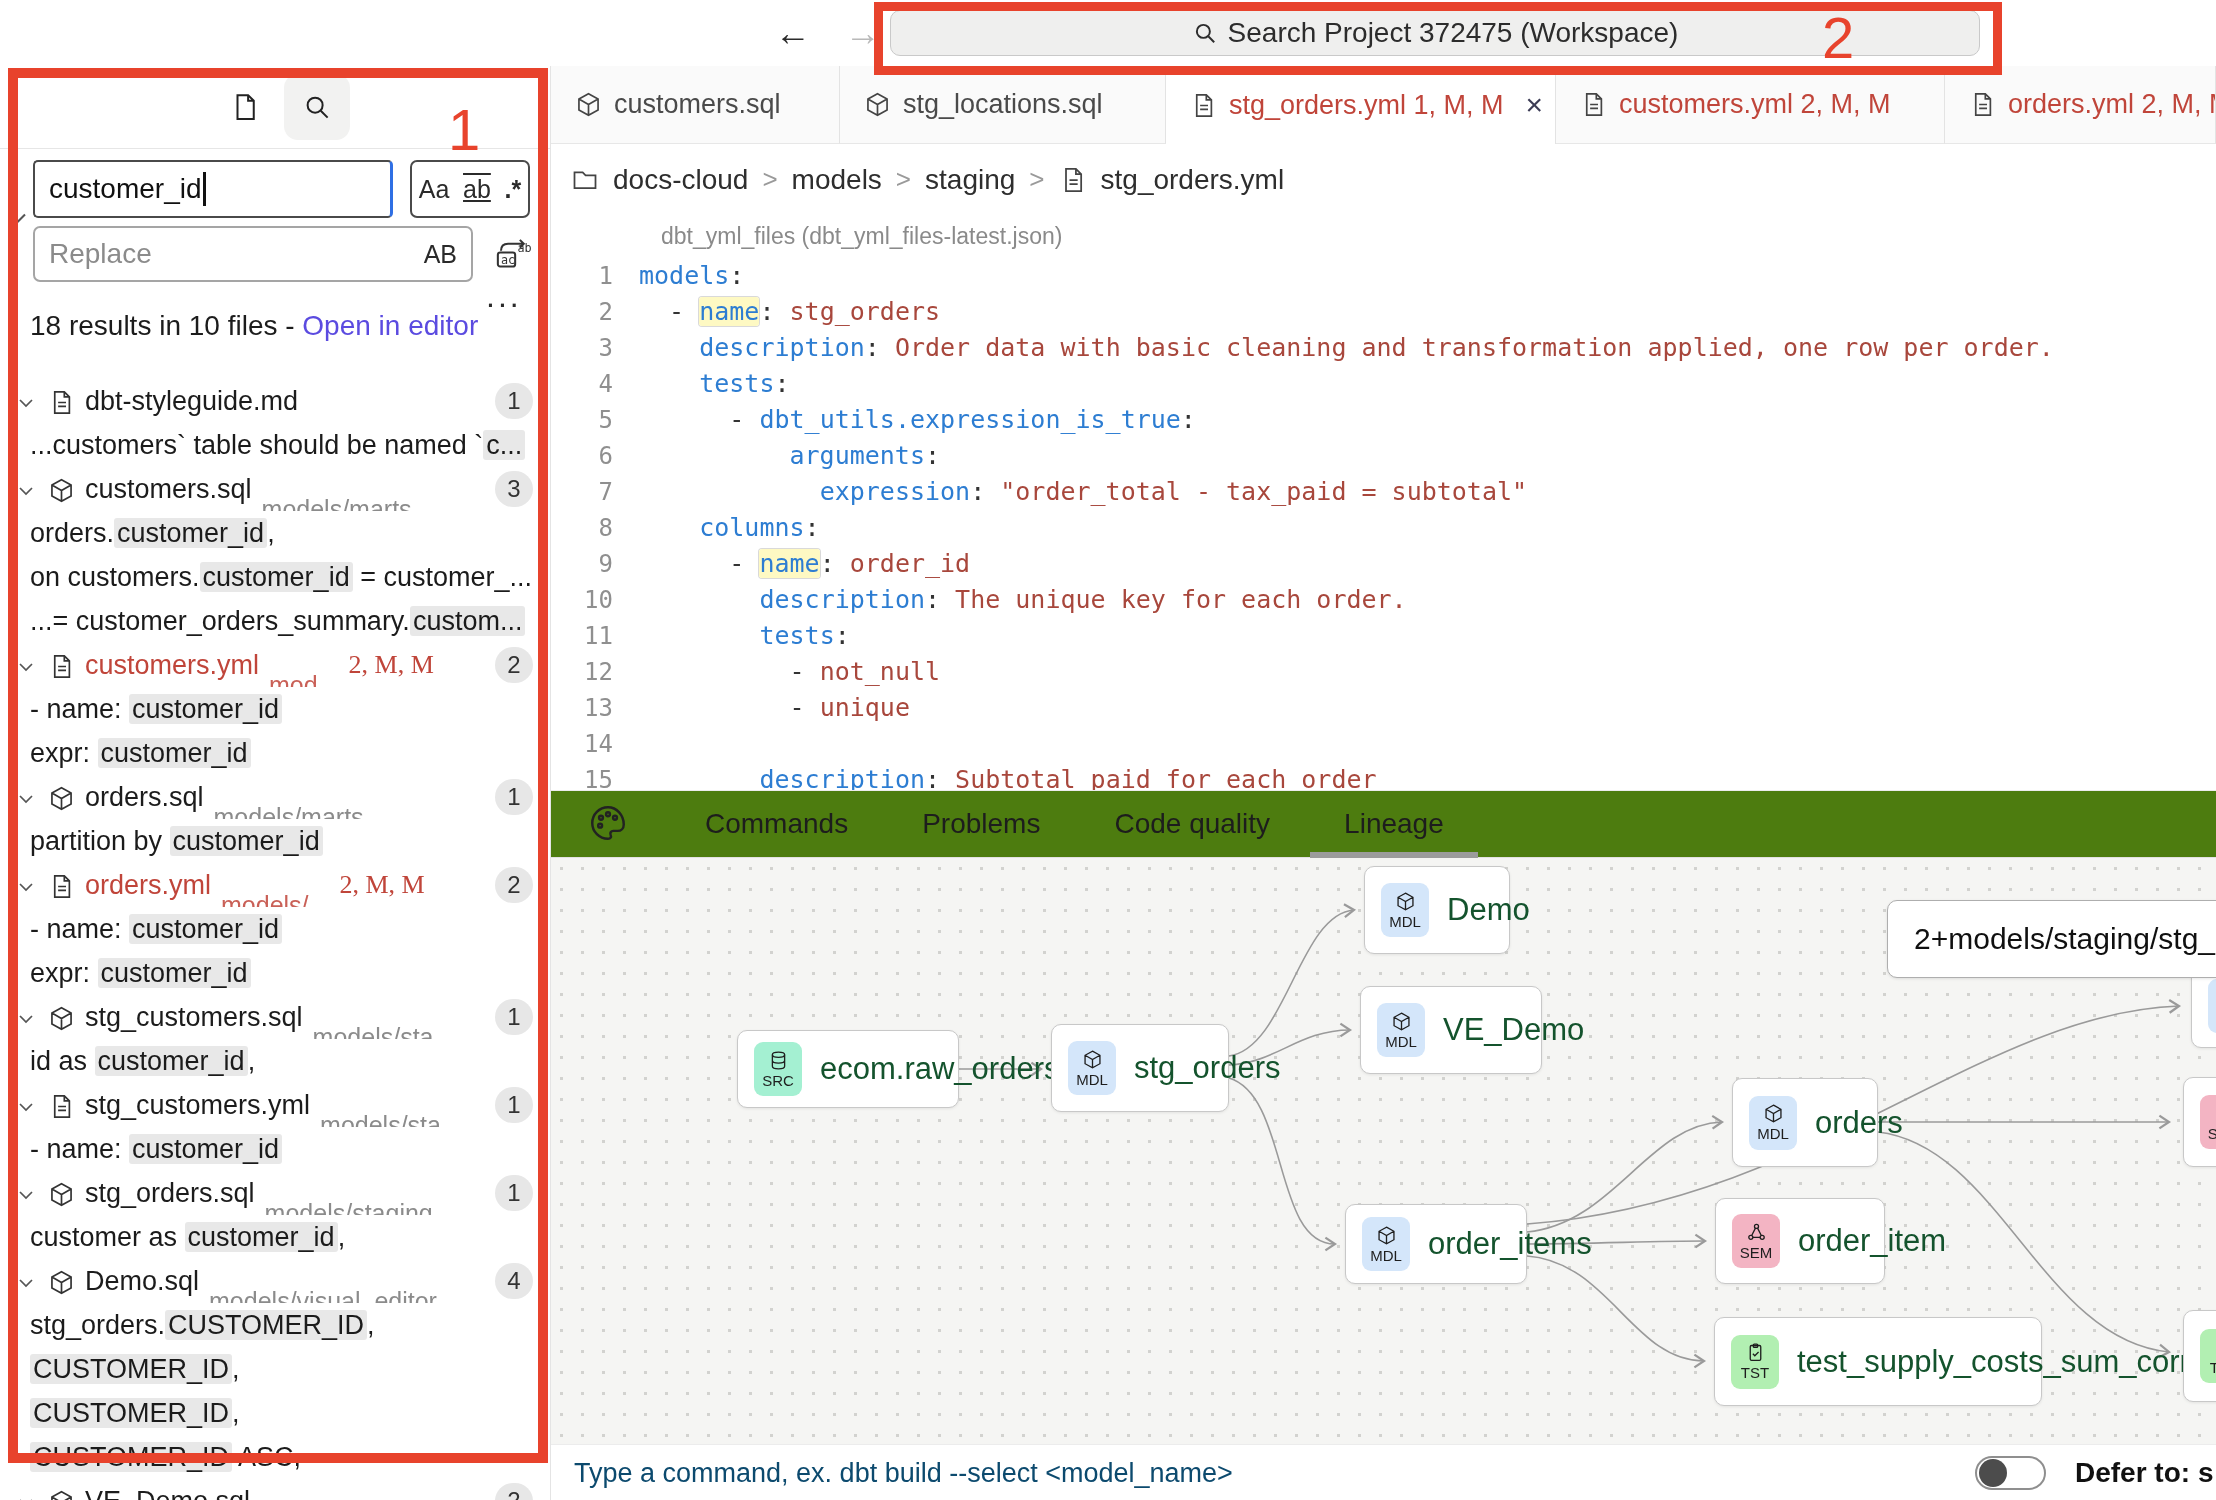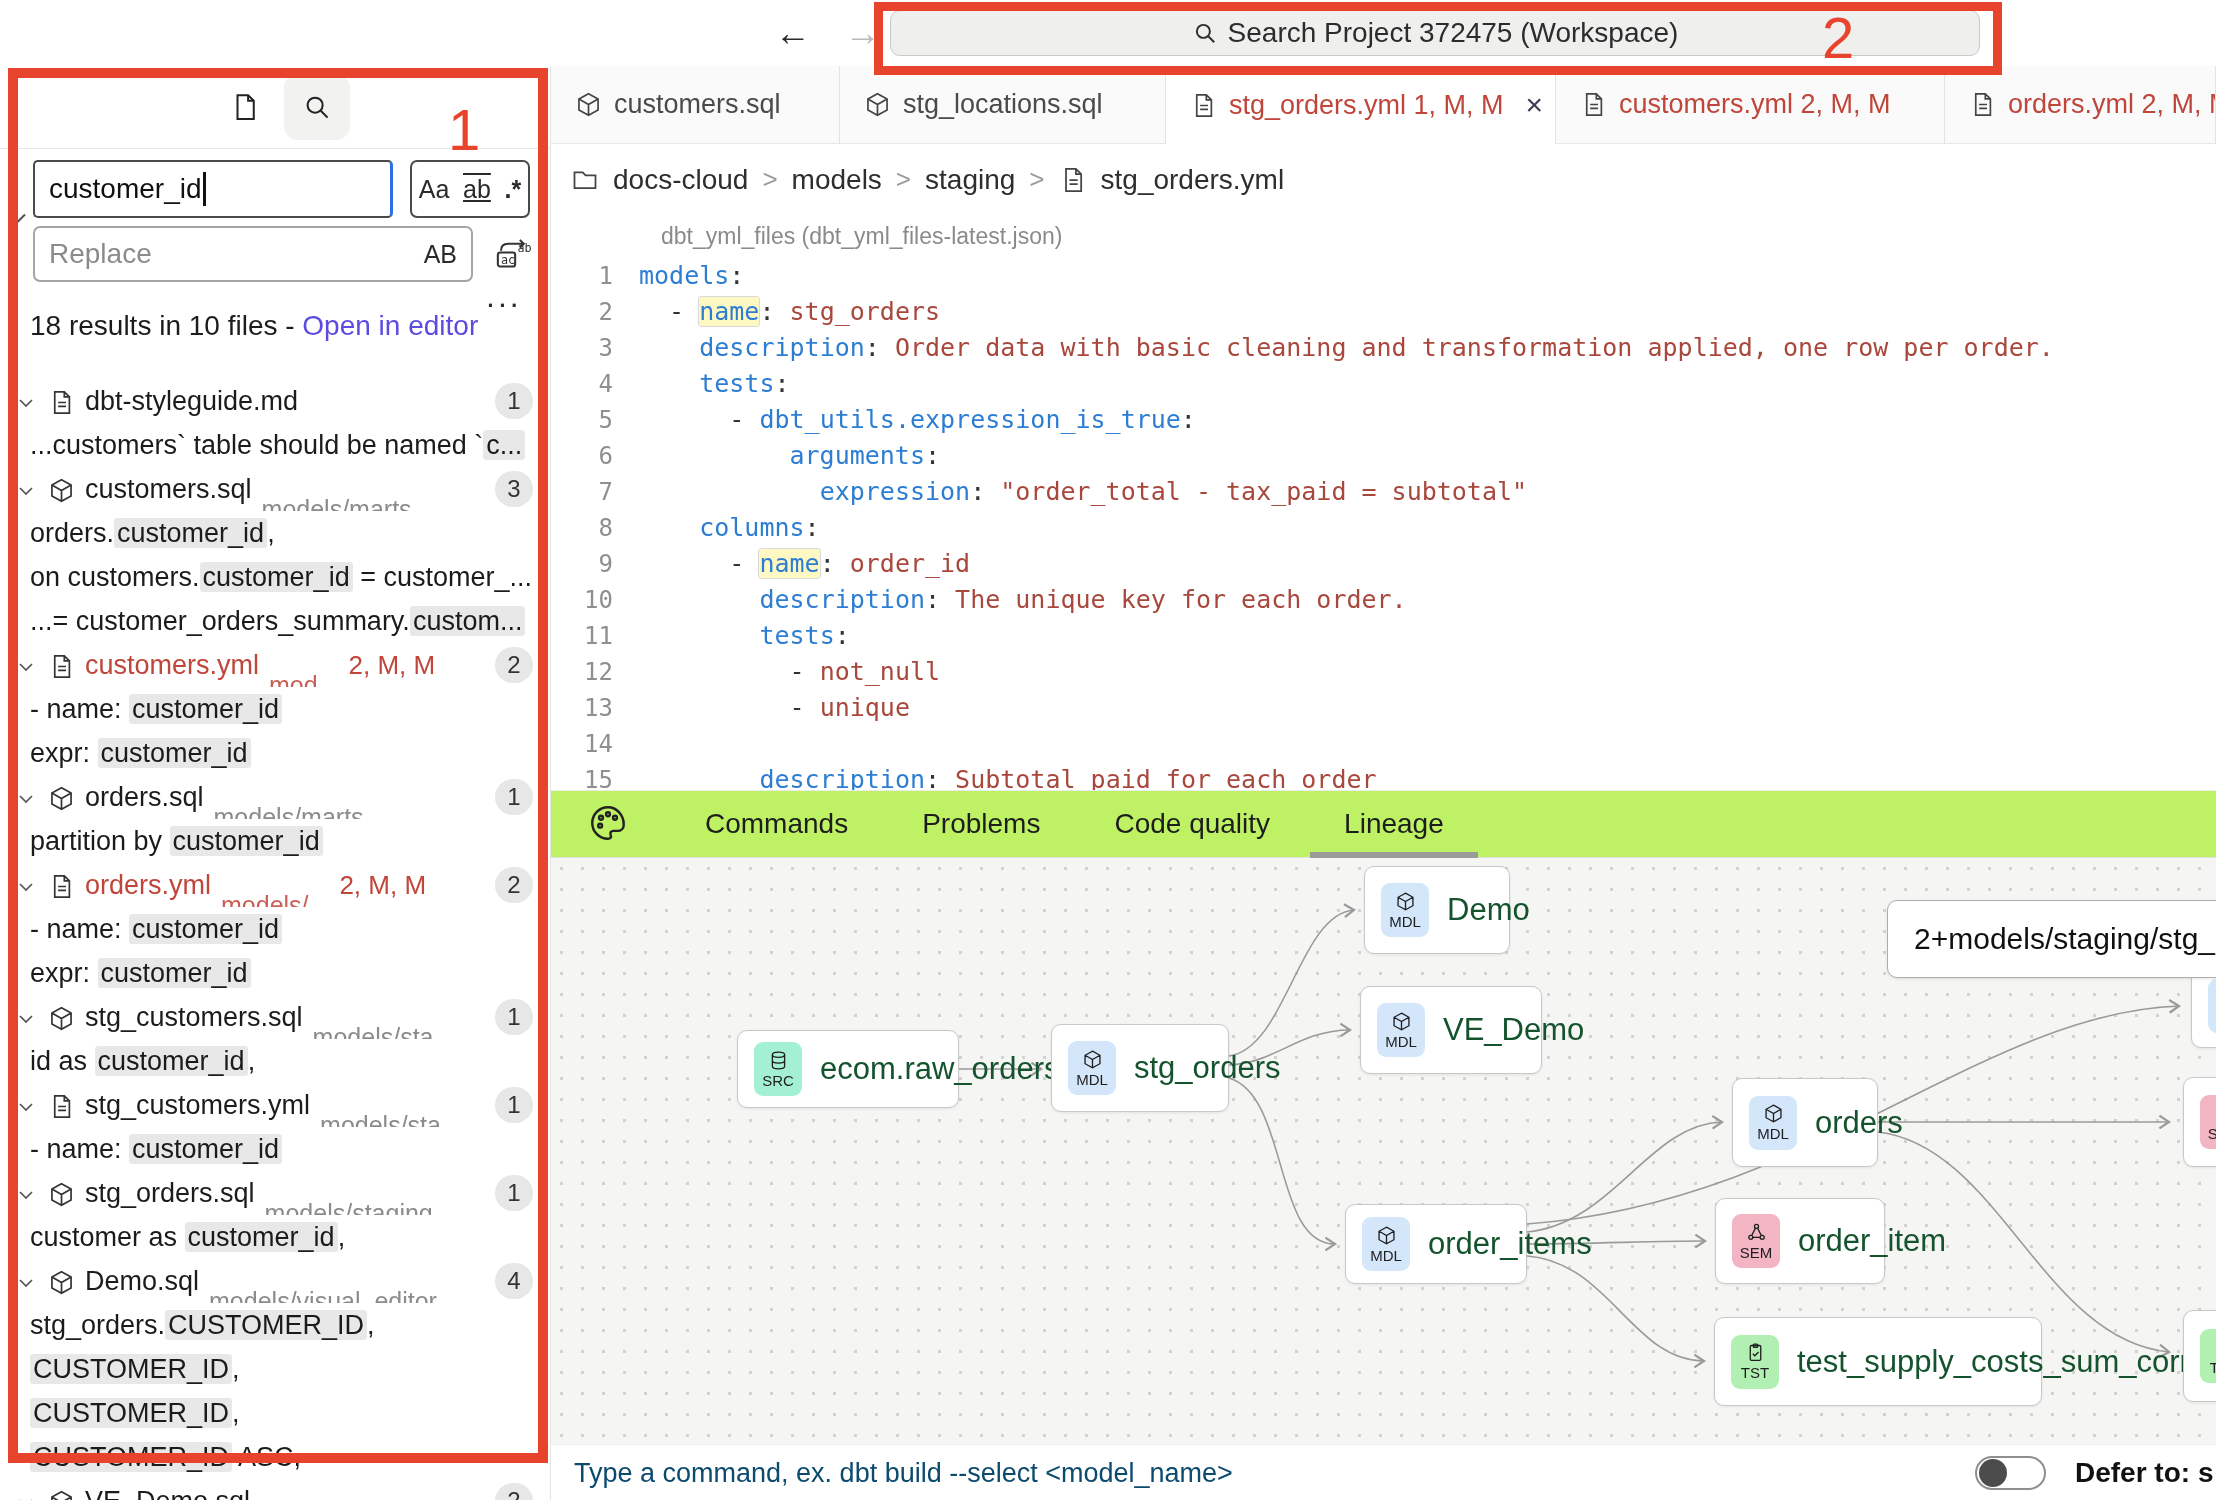--- a/index.html
+++ b/index.html
@@ -57,21 +57,21 @@
   #summary { position:absolute; left:30px; top:244px; font-size:28px; color:#1c1c1c; white-space:nowrap; }
   #summary a { color:#5b4be0; text-decoration:none; cursor:pointer; }
 
   #results { position:absolute; left:0; top:313px; width:551px; }
   .rrow { height:44px; line-height:44px; white-space:nowrap; overflow:hidden; position:relative; font-size:27px; }
   .frow { padding-left:14px; display:flex; align-items:center; gap:10px; }
   .frow .chev svg { width:24px; height:24px; stroke:#555; stroke-width:1.7; fill:none; vertical-align:middle; }
   .frow .ficon svg { width:27px; height:27px; stroke:#333; stroke-width:1.5; fill:none; vertical-align:middle; }
   .fname { color:#1c1c1c; }
   .fpath { color:#8b8b8b; font-size:25px;margin-top:39px; }
-  .fsuffix { font-size:26px; }
+  .fsuffix { font-size:26px;font-family:Liberation Serif, serif; }
   .red .fname, .red .fsuffix { color:#c0453a; }
   .red .fpath { color:#c0453a; opacity:.85; }
   .badge { position:absolute; right:18px; top:4px; min-width:38px; height:36px; line-height:36px;
     background:#e7e7e7; border-radius:18px; text-align:center; font-size:24px; color:#333; padding:0 8px; }
   .mrow { padding-left:30px; color:#1b1b1b; }
   .hl { background:#e8e8e8; border-radius:3px; padding:0 3px; }
 
   
   #editor { position:absolute; left:551px; top:66px; width:1665px; height:1434px; background:#fff; }
 
@@ -96,21 +96,21 @@
     font-family:"DejaVu Sans Mono", monospace; font-size:25px; }
   .cline { height:36px; line-height:36px; display:flex; }
   .lnum { width:88px; text-align:right; padding-right:26px; color:#8f8f8f; flex:none; font-size:24px; }
   .ccontent { white-space:pre;text-align:center; }
   .k { color:#2d7dd2; }
   .v { color:#a8473c; }
   .p { color:#333; }
   .kb { color:#2d7dd2; background:#fef9c3; box-shadow:0 0 0 1px #d9d9d9; border-radius:3px; }
 
   
-  #panel-header { position:absolute; left:0; top:724px; width:1665px; height:68px; background:#bef264;
+  #panel-header { position:absolute; left:0; top:724px; width:1665px; height:68px; background:#4d7c0f;
     border-top:1px solid #ececec; border-bottom:1px solid #e2e2e2; display:flex; align-items:center; }
   #palette-btn { margin-left:36px; width:44px; height:44px; }
   #palette-btn svg { width:42px; height:42px; stroke:#222; stroke-width:1.4; fill:none; }
   .ptab { margin-left:74px; font-size:28px; color:#1d1d1d; position:relative; height:68px;
     display:flex; align-items:center; cursor:pointer; white-space:nowrap; }
   .ptab.active::after { content:""; position:absolute; left:-34px; right:-34px; bottom:0; height:6px; background:#9b9b9b; }
 
   
   #canvas { position:absolute; left:0; top:792px; width:1665px; height:586px; overflow:hidden;
     background-color:#f5f5f3;

